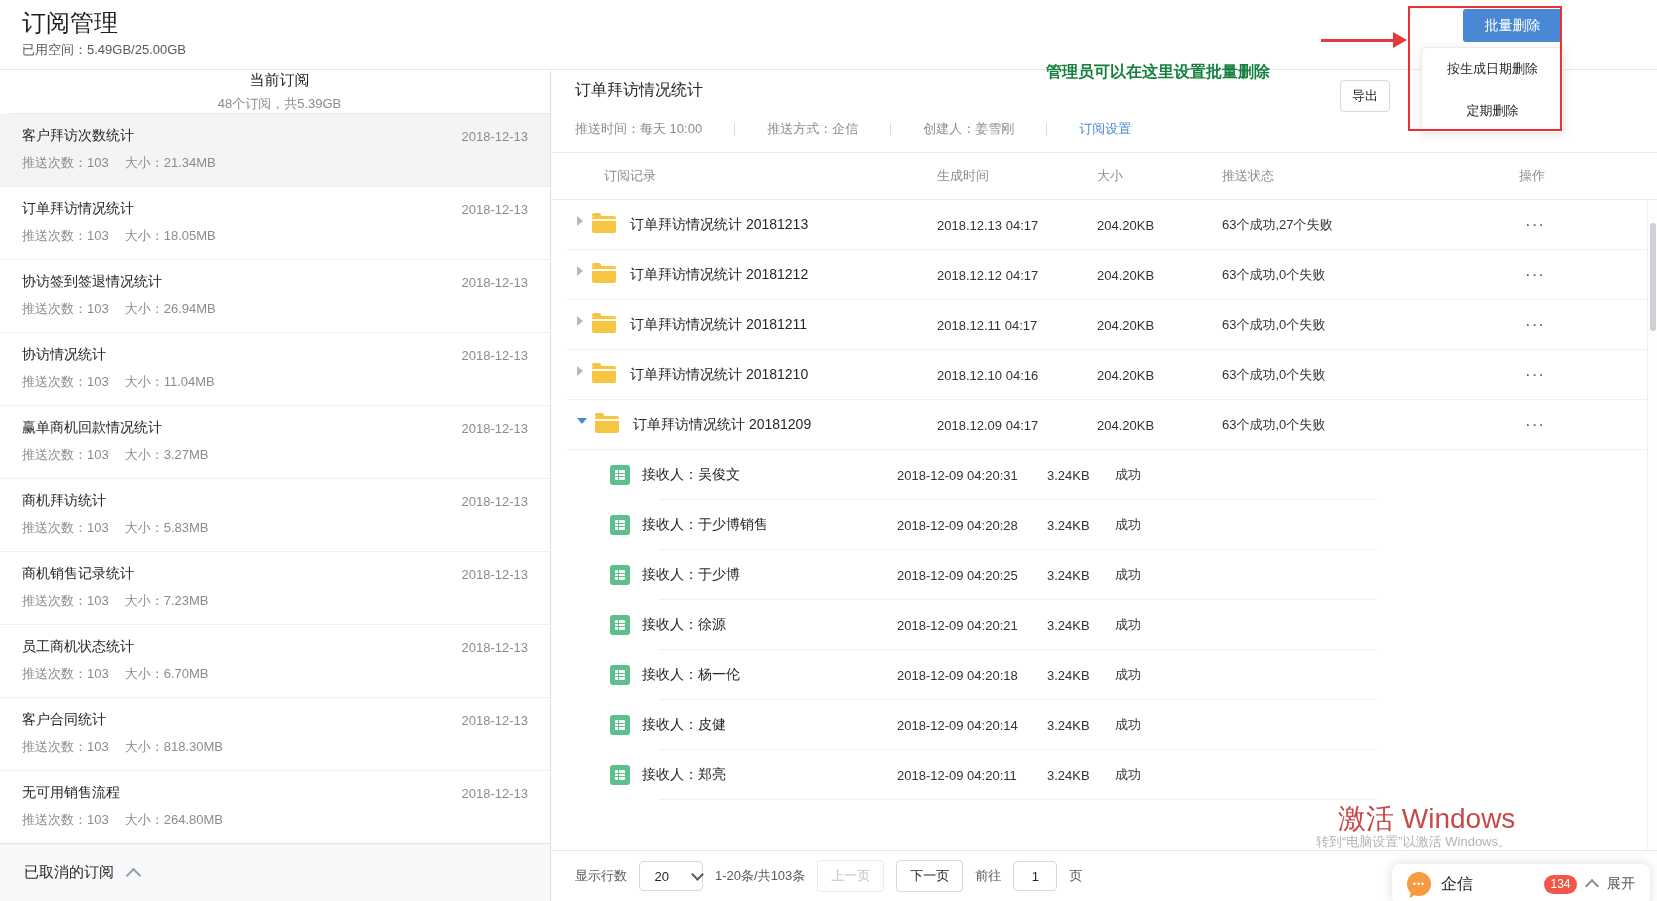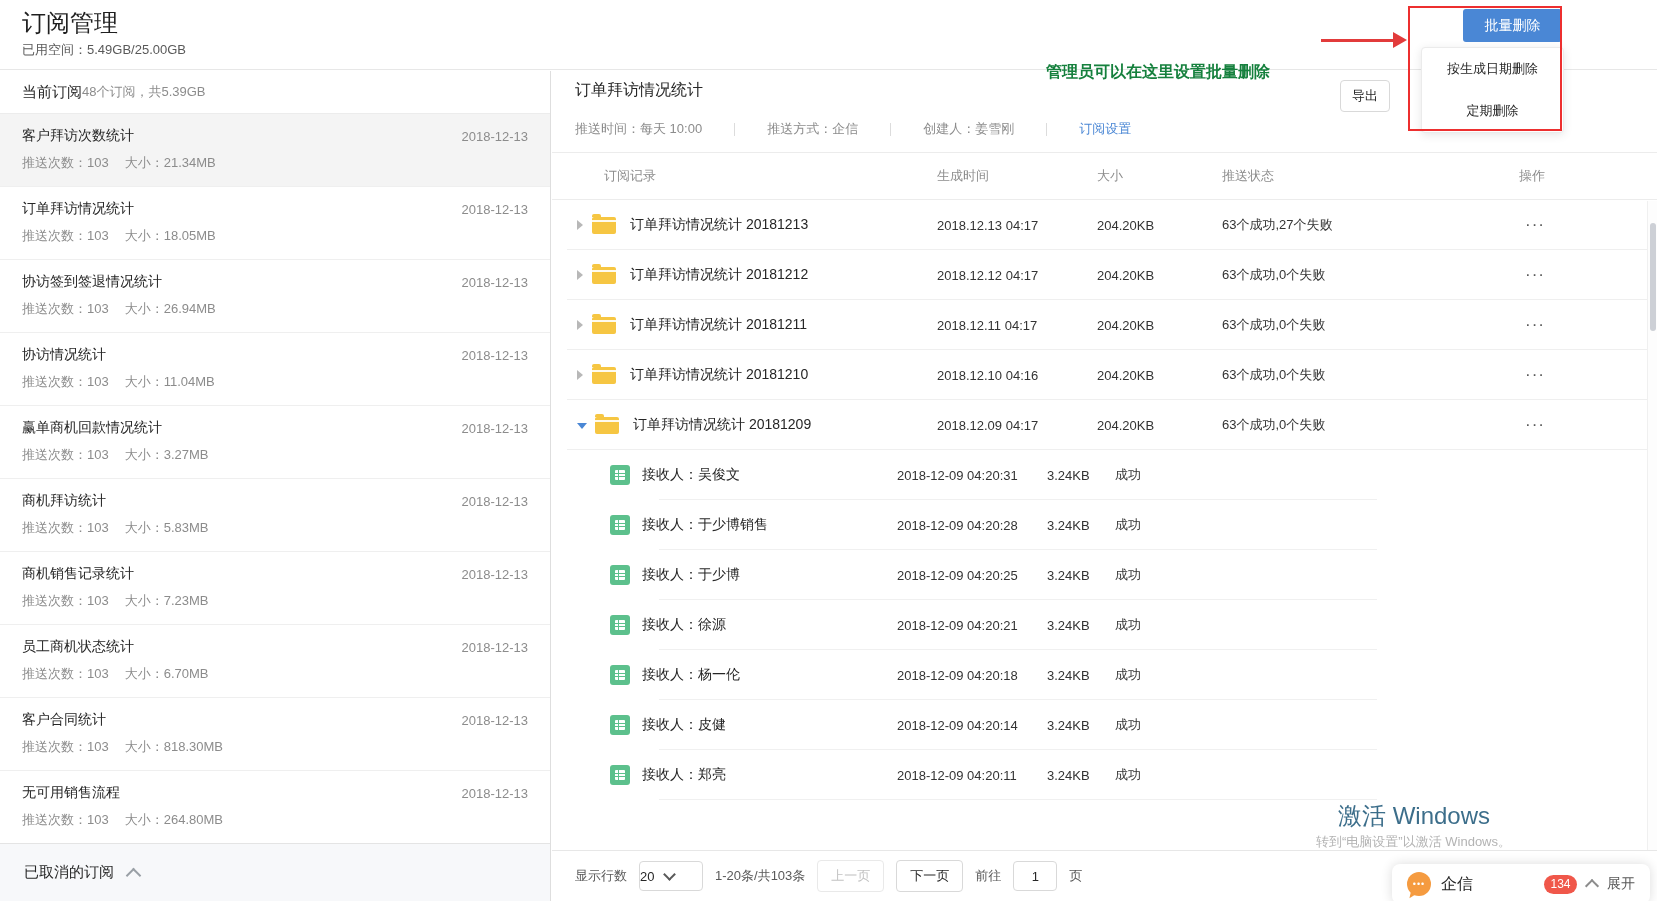--- a/index.html
+++ b/index.html
@@ -4,21 +4,21 @@
 <style>
   html,body{margin:0;padding:0;background:#fff;}
   .screen{position:relative;width:1657px;height:901px;background:#fff;overflow:hidden;
           font-family:"Liberation Sans","DejaVu Sans",sans-serif;color:#262626;}
   
   .app-header{position:absolute;left:0;top:0;width:100%;height:70px;border-bottom:1px solid #e7e7e7;box-sizing:border-box;background:#fff;}
   .app-title{position:absolute;left:22px;top:7px;font-size:24px;color:#1f1f1f;}
   .app-sub{position:absolute;left:22px;top:41px;font-size:13px;color:#595959;}
   
   .left-panel{position:absolute;left:0;top:71px;width:551px;bottom:0;border-right:1px solid #dedede;box-sizing:border-box;background:#fff;}
-  .lp-header{position:absolute;top:0;left:0;right:0;height:43px;border-bottom:1px solid #ececec;display:flex;align-items:center;padding:0 22px;box-sizing:border-box;}
+  .lp-header{position:absolute;top:0;left:9px;right:0;height:43px;border-bottom:1px solid #ececec;display:flex;align-items:center;justify-content:space-between;padding:0 22px;box-sizing:border-box;flex-direction:column;}
   .lp-title{font-size:15px;color:#262626;}
   .lp-summary{font-size:13px;color:#8c8c8c;}
   .lp-list{position:absolute;top:43px;left:0;right:0;bottom:58px;overflow:hidden;}
   .lp-item{height:73px;box-sizing:border-box;padding:13px 22px 0;border-bottom:1px solid #efefef;cursor:pointer;}
   .lp-item.selected{background:#f4f4f4;}
   .lp-item-top{display:flex;justify-content:space-between;align-items:center;}
   .lp-item-title{font-size:14px;color:#262626;}
   .lp-item-date{font-size:13px;color:#8c8c8c;}
   .lp-item-meta{margin-top:9px;font-size:13px;color:#8c8c8c;display:flex;gap:16px;}
   .lp-footer{position:absolute;left:0;right:0;bottom:0;height:58px;background:#f7f8fa;border-top:1px solid #e4e4e4;display:flex;align-items:center;gap:14px;padding:0 24px;box-sizing:border-box;cursor:pointer;}
@@ -36,55 +36,55 @@
   .tbl-header{position:absolute;left:0;right:0;top:81px;height:48px;border-top:1px solid #ececec;border-bottom:1px solid #ececec;display:flex;align-items:center;font-size:13px;color:#8c8c8c;box-sizing:border-box;padding-right:112px;}
   .tbl-body{position:absolute;left:0;right:0;top:129px;}
   .col-name{flex:1;min-width:0;}
   .col-time{width:160px;}
   .col-size{width:125px;}
   .col-status{width:255px;}
   .col-action{width:68px;text-align:right;}
   .tbl-header .col-name{padding-left:52px;box-sizing:border-box;}
   .folder-row{position:relative;height:50px;display:flex;align-items:center;padding-right:112px;box-sizing:border-box;font-size:13px;color:#333;cursor:pointer;}
   .folder-row::after{content:"";position:absolute;left:15px;right:0;bottom:0;height:1px;background:#efefef;}
-  .folder-name-cell{display:flex;align-items:center;padding-left:25px;box-sizing:border-box;}
+  .folder-name-cell{display:flex;padding-left:25px;box-sizing:border-box;}
   .folder-label{font-size:14px;color:#262626;margin-left:2px;}
   .tri-right{width:0;height:0;border-top:5px solid transparent;border-bottom:5px solid transparent;border-left:6px solid #b8b8b8;margin-right:9px;}
   .tri-down{width:0;height:0;border-left:5px solid transparent;border-right:5px solid transparent;border-top:6px solid #4a87d5;margin-right:8px;margin-top:2px;}
   .folder-icon{position:relative;width:24px;height:17px;background:#f6c642;border-radius:2px;margin-right:12px;flex:none;}
   .folder-icon::before{content:"";position:absolute;top:-3px;left:0;width:9px;height:3px;background:#f6c642;border-radius:2px 2px 0 0;}
   .folder-icon::after{content:"";position:absolute;top:3px;left:0;right:0;height:2px;background:#fff;opacity:.9;}
   .more-btn{font-size:17px;color:#595959;letter-spacing:1px;cursor:pointer;line-height:10px;}
   .record-row{position:relative;height:50px;display:flex;align-items:center;padding-left:58px;box-sizing:border-box;font-size:13px;color:#333;}
   .record-row::after{content:"";position:absolute;left:107px;right:280px;bottom:0;height:1px;background:#f0f0f0;}
   .sheet-icon{width:20px;height:20px;background:#5cc08c;border-radius:3px;margin-right:12px;display:flex;align-items:center;justify-content:center;flex:none;}
   .rec-name{width:255px;font-size:14px;color:#262626;}
   .rec-time{width:150px;}
   .rec-size{width:68px;}
   .rec-status{width:120px;}
   
   .rp-pagination{position:absolute;left:0;right:0;top:779px;height:51px;border-top:1px solid #e7e7e7;display:flex;align-items:center;padding-left:23px;box-sizing:border-box;font-size:13px;color:#595959;gap:12px;background:#fff;}
-  .rows-select{width:64px;height:30px;border:1px solid #d9d9d9;border-radius:4px;display:flex;align-items:center;justify-content:flex-start;gap:11px;color:#262626;cursor:pointer;box-sizing:border-box;}
+  .rows-select{width:64px;height:30px;border:1px solid #d9d9d9;border-radius:4px;display:flex;align-items:center;justify-content:flex-end;gap:24px;color:#262626;cursor:pointer;box-sizing:border-box;}
   .chev-down{width:7px;height:7px;border-right:2px solid #595959;border-bottom:2px solid #595959;transform:rotate(45deg);margin-top:-4px;}
   .pg-btn{height:32px;padding:0 13px;border:1px solid #d9d9d9;border-radius:4px;background:#fff;font-size:13px;color:#262626;display:flex;align-items:center;cursor:pointer;box-sizing:border-box;}
   .pg-btn.disabled{color:#c3c3c3;border-color:#e9e9e9;cursor:default;}
   .goto-input{width:44px;height:30px;border:1px solid #d9d9d9;border-radius:4px;text-align:center;font-size:13px;color:#262626;box-sizing:border-box;outline:none;font-family:inherit;}
   
   .scroll-track{position:absolute;right:0;top:130px;bottom:51px;width:9px;border-left:1px solid #f0f0f0;background:#fdfdfd;}
   .scroll-thumb{position:absolute;right:1px;top:152px;width:6px;height:108px;background:#cdd0d6;border-radius:3px;cursor:pointer;}
   
   .annotation-text{position:absolute;left:1046px;top:31px;font-size:16px;font-weight:bold;color:#15803d;z-index:20;margin-top:31px;}
   .arrow-line{position:absolute;left:1321px;top:39px;width:74px;height:3px;background:#e23b3b;z-index:20;}
   .arrow-head{position:absolute;left:1393px;top:32px;width:0;height:0;border-left:14px solid #e23b3b;border-top:8px solid transparent;border-bottom:8px solid transparent;z-index:20;}
   .red-box{position:absolute;left:1408px;top:6px;width:154px;height:125px;border:2px solid #ed2f2f;box-sizing:border-box;z-index:19;pointer-events:none;}
   .batch-btn{position:absolute;left:1463px;top:9px;width:99px;height:33px;background:#4a87d5;border:none;border-radius:3px;color:#fff;font-size:14px;display:flex;align-items:center;justify-content:center;cursor:pointer;z-index:15;font-family:inherit;}
   .batch-menu{position:absolute;left:1421px;top:47px;width:141px;height:84px;background:#fff;border:1px solid #ebebeb;border-radius:4px;box-shadow:0 2px 10px rgba(0,0,0,.10);z-index:14;display:flex;flex-direction:column;}
   .batch-menu-item{flex:1;display:flex;align-items:center;justify-content:center;font-size:13px;color:#262626;cursor:pointer;}
   
-  .wm1{position:absolute;left:1338px;top:800px;font-size:24px;color:#0c4a6e;opacity:.8;z-index:2;}
+  .wm1{position:absolute;left:1338px;top:800px;font-size:28px;color:#b91c1c;opacity:.8;z-index:2;}
   .wm2{position:absolute;left:1293px;top:833px;font-size:13px;color:#a6a6a6;opacity:.85;z-index:2;margin-left:23px;}
   
   .qixin-card{position:absolute;left:1392px;top:864px;width:258px;height:40px;background:#fff;border-radius:8px;box-shadow:0 0 12px rgba(0,0,0,.14);display:flex;align-items:center;padding:0 15px;gap:10px;box-sizing:border-box;z-index:5;cursor:pointer;}
   .bubble-icon{position:relative;width:24px;height:24px;background:#f59b40;border-radius:50%;color:#fff;display:flex;align-items:center;justify-content:center;font-size:9px;letter-spacing:1px;flex:none;}
   .bubble-icon::after{content:"";position:absolute;left:3px;bottom:-3px;width:0;height:0;border-top:6px solid #f59b40;border-right:6px solid transparent;transform:rotate(12deg);}
   .qixin-label{font-size:16px;color:#262626;}
   .badge{margin-left:auto;background:#f0574a;color:#fff;border-radius:10px;min-width:33px;height:19px;display:flex;align-items:center;justify-content:center;font-size:12px;font-weight:normal;}
   .chev-up-small{width:8px;height:8px;border-left:2px solid #8c8c8c;border-top:2px solid #8c8c8c;transform:rotate(45deg);margin-top:4px;}
   .expand-label{font-size:14px;color:#595959;}
 </style>

